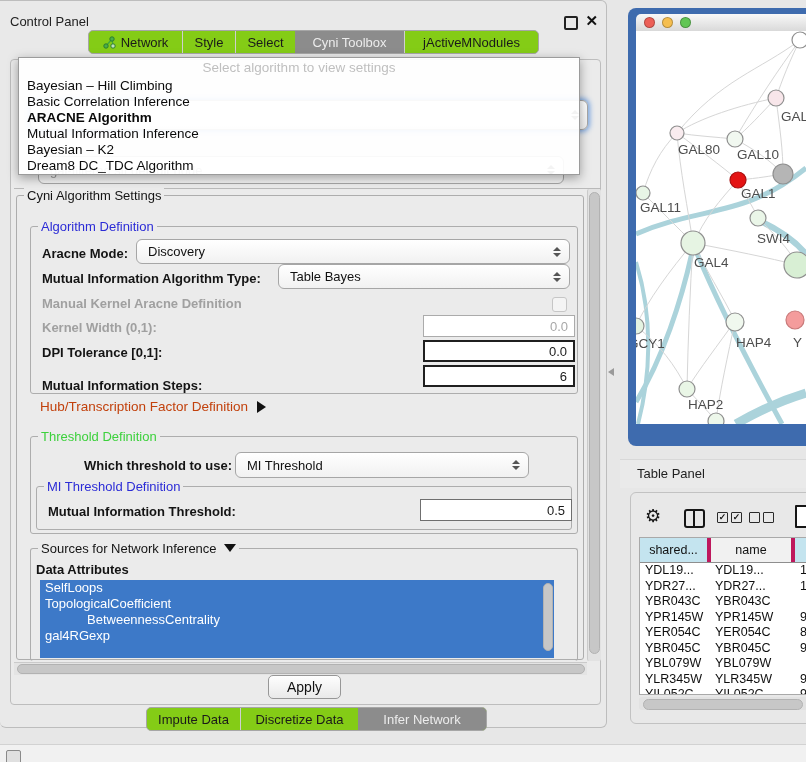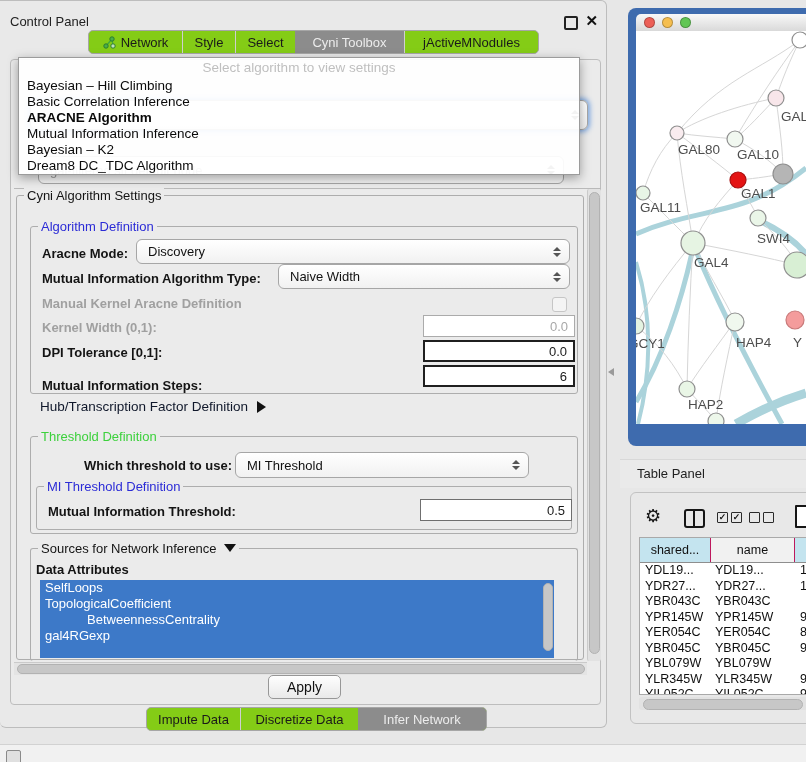--- a/index.html
+++ b/index.html
@@ -72,21 +72,21 @@
   .tp-bar{left:620px;top:459px;width:186px;height:28px;background:#EAEAEA;border-top:1px solid #D8D8D8;}
   .tp-title{left:637px;top:466px;font-size:13px;color:#222;}
   .tp-window{left:630px;top:492px;width:176px;height:230px;background:#E8E8E8;
              border:1px solid #C2C2C2;border-radius:6px 0 0 6px;}
   .icon-cols{width:17px;height:15px;border:2px solid #161616;border-radius:3px;position:relative;}
   .icon-cols:after{content:"";position:absolute;left:7px;top:0;width:2px;height:15px;background:#161616;}
   .mini-box{width:9px;height:9px;border:1.5px solid #2A2A2A;border-radius:1px;display:inline-block;
             font-size:9px;line-height:8px;text-align:center;color:#111;font-weight:bold;}
   .icon-doc{width:13px;height:19px;border:2px solid #161616;border-radius:1px;background:#FFF;}
   .thead-cell{display:flex;align-items:center;justify-content:center;font-size:12.5px;color:#111;
-              border-right:1px solid #be185d;box-sizing:border-box;height:24px;}
+              border-right:4px solid #be185d;box-sizing:border-box;height:24px;}
   .trow{display:flex;height:15.5px;line-height:15.5px;font-size:12.5px;color:#0F0F0F;}
   .trow .c1{width:72px;padding-left:5px;box-sizing:border-box;overflow:hidden;white-space:nowrap;}
   .trow .c2{width:85px;padding-left:3px;box-sizing:border-box;overflow:hidden;white-space:nowrap;}
   .trow .c3{flex:1;padding-left:3px;overflow:hidden;white-space:nowrap;}
   .splitter-arrow{width:0;height:0;border-top:4px solid transparent;border-bottom:4px solid transparent;
                   border-right:6px solid #9A9A9A;}
   .net-tab-icon{width:13px;height:13px;margin-right:5px;}
 </style>
 </head>
 <body>
@@ -152,40 +152,40 @@
 <div class="abs combo" style="left:136px;top:239px;width:432px;height:23px;">
   <span class="txt">Discovery</span>
   <span class="arrows">
       <span class="arrow-up"></span>
       <span class="arrow-dn"></span>
     </span>
 </div>
 
 <div class="abs lbl-bold" style="left:42px;top:271px;">Mutual Information Algorithm Type:</div>
 <div class="abs combo" style="left:278px;top:264px;width:290px;height:23px;">
-  <span class="txt">Naive Width</span>
+  <span class="txt">Table Bayes</span>
   <span class="arrows">
       <span class="arrow-up"></span>
       <span class="arrow-dn"></span>
     </span>
 </div>
 
 <div class="abs lbl-gray" style="left:42px;top:296px;">Manual Kernel Aracne Definition</div>
 <div class="abs checkbox-dis" style="left:552px;top:297px;"></div>
 
 <div class="abs lbl-gray" style="left:42px;top:320px;">Kernel Width (0,1):</div>
 <div class="abs field soft" style="left:423px;top:315px;width:144px;height:20px;">0.0</div>
 
 <div class="abs lbl-bold" style="left:42px;top:345px;">DPI Tolerance [0,1]:</div>
 <div class="abs field dark" style="left:423px;top:340px;width:142px;height:18px;">0.0</div>
 
 <div class="abs lbl-bold" style="left:42px;top:350px;margin-top:28px;">Mutual Information Steps:</div>
 <div class="abs field dark" style="left:423px;top:365px;width:142px;height:18px;">6</div>
 
-<div class="abs" style="left:40px;top:399px;font-size:13.5px;color:#0f172a;">
+<div class="abs" style="left:40px;top:399px;font-size:13.5px;color:#c2410c;">
   <span>Hub/Transcription Factor Definition</span><span class="tri-right"></span>
 </div>
 
 <div class="abs group" style="left:30px;top:436px;width:546px;height:96px;"></div>
 <div class="group-label lbl-green" style="left:38px;top:429px;">Threshold Definition</div>
 
 <div class="abs lbl-bold" style="left:84px;top:458px;">Which threshold to use:</div>
 <div class="abs combo" style="left:235px;top:452px;width:292px;height:24px;">
   <span class="txt">MI Threshold</span>
   <span class="arrows">

